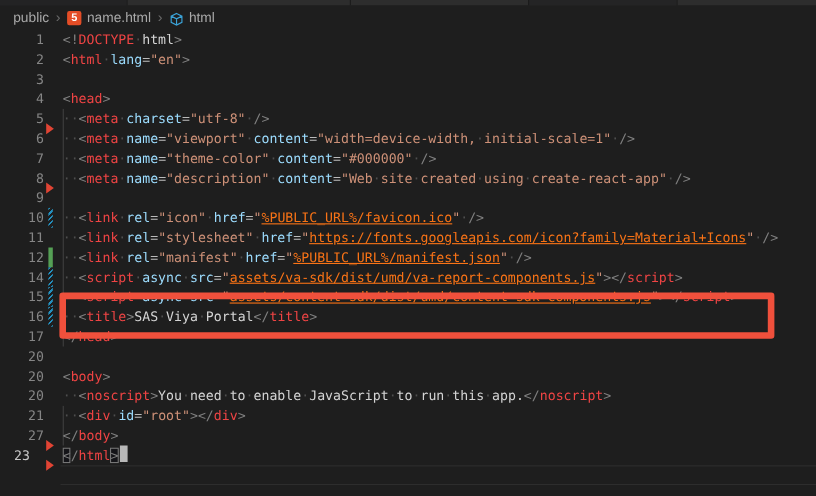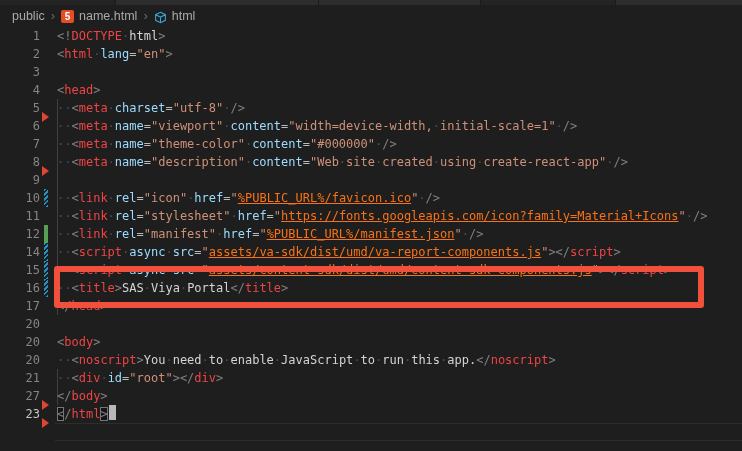--- a/index.html
+++ b/index.html
@@ -21,21 +21,21 @@
   .html5-badge{width:13px;height:13px;background:#e44d26;border-radius:2px;color:#fff;
     font-size:10px;font-weight:bold;display:inline-flex;align-items:center;justify-content:center;
     font-family:"Liberation Sans",sans-serif;}
   .cube-icon{display:inline-flex;transform:translateY(1px);}
   
   .editor{position:absolute;left:0;top:27px;width:742px;
     font-family:"DejaVu Sans Mono","Liberation Mono",monospace;font-size:12px;}
   .code-row{position:relative;height:18px;line-height:18px;white-space:pre;}
   .line-num{position:absolute;left:0;top:0;width:40px;text-align:right;color:#858585;
     font-size:12px;}
-  .code-row.cur-line .line-num{color:#c6c6c6;}
+  .code-row.cur-line .line-num{color:#c6c6c6;text-align:center;}
   .code-content{position:absolute;left:57px;top:0;}
   
   .tk-p{color:#808080;} .tk-t{color:#ef4444;} .tk-a{color:#9cdcfe;margin-top:12px;}
   .tk-e{color:#bbbbbb;} .tk-s{color:#ce9178;} .tk-x{color:#d4d4d4;}
   .tk-u{color:#f97316;text-decoration:underline;}
   .tk-pm{color:#808080;outline:1px solid #767676;outline-offset:-1px;background:#141418;}
   .ws{color:#4e4e4e;}
   .cursor-block{display:inline-block;width:7px;height:15px;background:#b8b8b8;
     vertical-align:-2px;margin-left:1px;}
   

